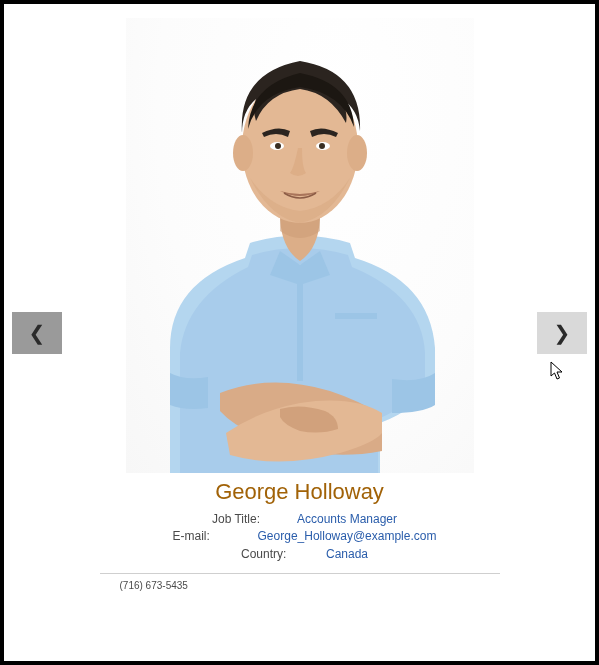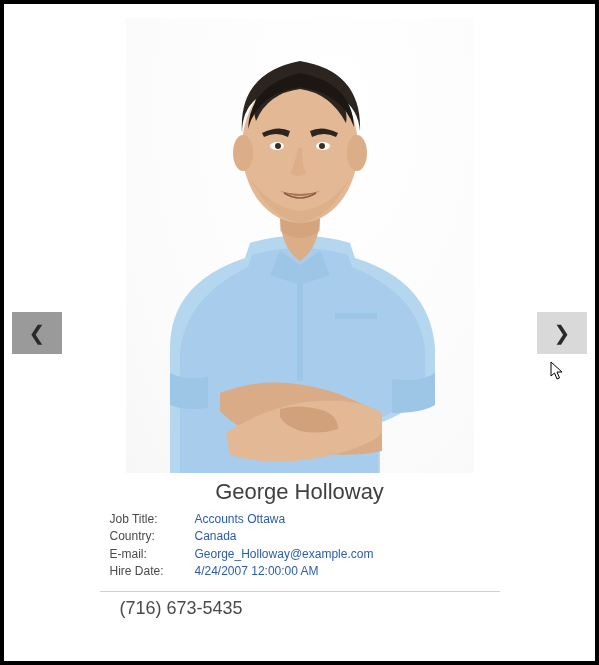--- a/index.html
+++ b/index.html
@@ -65,51 +65,51 @@
     position: absolute;
     left: 50%;
     bottom: 0;
     transform: translateX(-50%);
     width: 340px;
     height: 460px;
   }
   .name {
     text-align: center;
     font-size: 22px;
-    color: #404040;
+    color: #a16207;
     margin-top: 6px;
     font-weight: 400;
   }
   .details {
     margin: 6px auto 0 auto;
     width: 400px;
     padding-left: 10px;
     font-size: 12px;
     line-height: 1.45;
     color: #4a4a4a;
   }
-  .detail-row { display: flex; }
+  .detail-row { display: flex; justify-content: center; }
   .detail-label {
     width: 85px;
     color: #4a4a4a;
   }
   .detail-value {
     color: #2a5dab;
   }
   .detail-value.plain { color: #4a4a4a; }
   .divider {
     margin: 10px auto 0 auto;
     width: 400px;
     border: none;
     border-top: 1px solid #cfcfcf;
   }
   .phone {
     width: 400px;
     margin: 6px auto 0 auto;
-    font-size: 18px;
+    font-size: 10px;
     color: #4a4a4a;
     padding-left: 20px;
   }
 </style>
 </head>
 <body>
 
 <div class="frame">
 
   <button class="nav-btn nav-prev">
@@ -174,33 +174,29 @@
       <path d="M150 178 Q170 188 190 178 Q170 184 150 178 Z" fill="#a9745a"></path>
       <path d="M154 180 Q170 190 186 180" stroke="#8c5c46" stroke-width="1.5" fill="none"></path>
     </svg>
   </div>
 
   <h2 class="name">George Holloway</h2>
 
   <div class="details">
     <div class="detail-row">
       <span class="detail-label">Job Title:</span>
-      <span class="detail-value">Accounts Ottawa</span>
-    </div>
-    <div class="detail-row">
-      <span class="detail-label">Country:</span>
-      <span class="detail-value">Canada</span>
+      <span class="detail-value">Accounts Manager</span>
     </div>
     <div class="detail-row">
       <span class="detail-label">E-mail:</span>
       <span class="detail-value">George_Holloway@example.com</span>
     </div>
     <div class="detail-row">
-      <span class="detail-label">Hire Date:</span>
-      <span class="detail-value">4/24/2007 12:00:00 AM</span>
+      <span class="detail-label">Country:</span>
+      <span class="detail-value">Canada</span>
     </div>
   </div>
 
   <hr class="divider">
 
   <div class="phone">(716) 673-5435</div>
 
 </div>
 
 </body></html>

